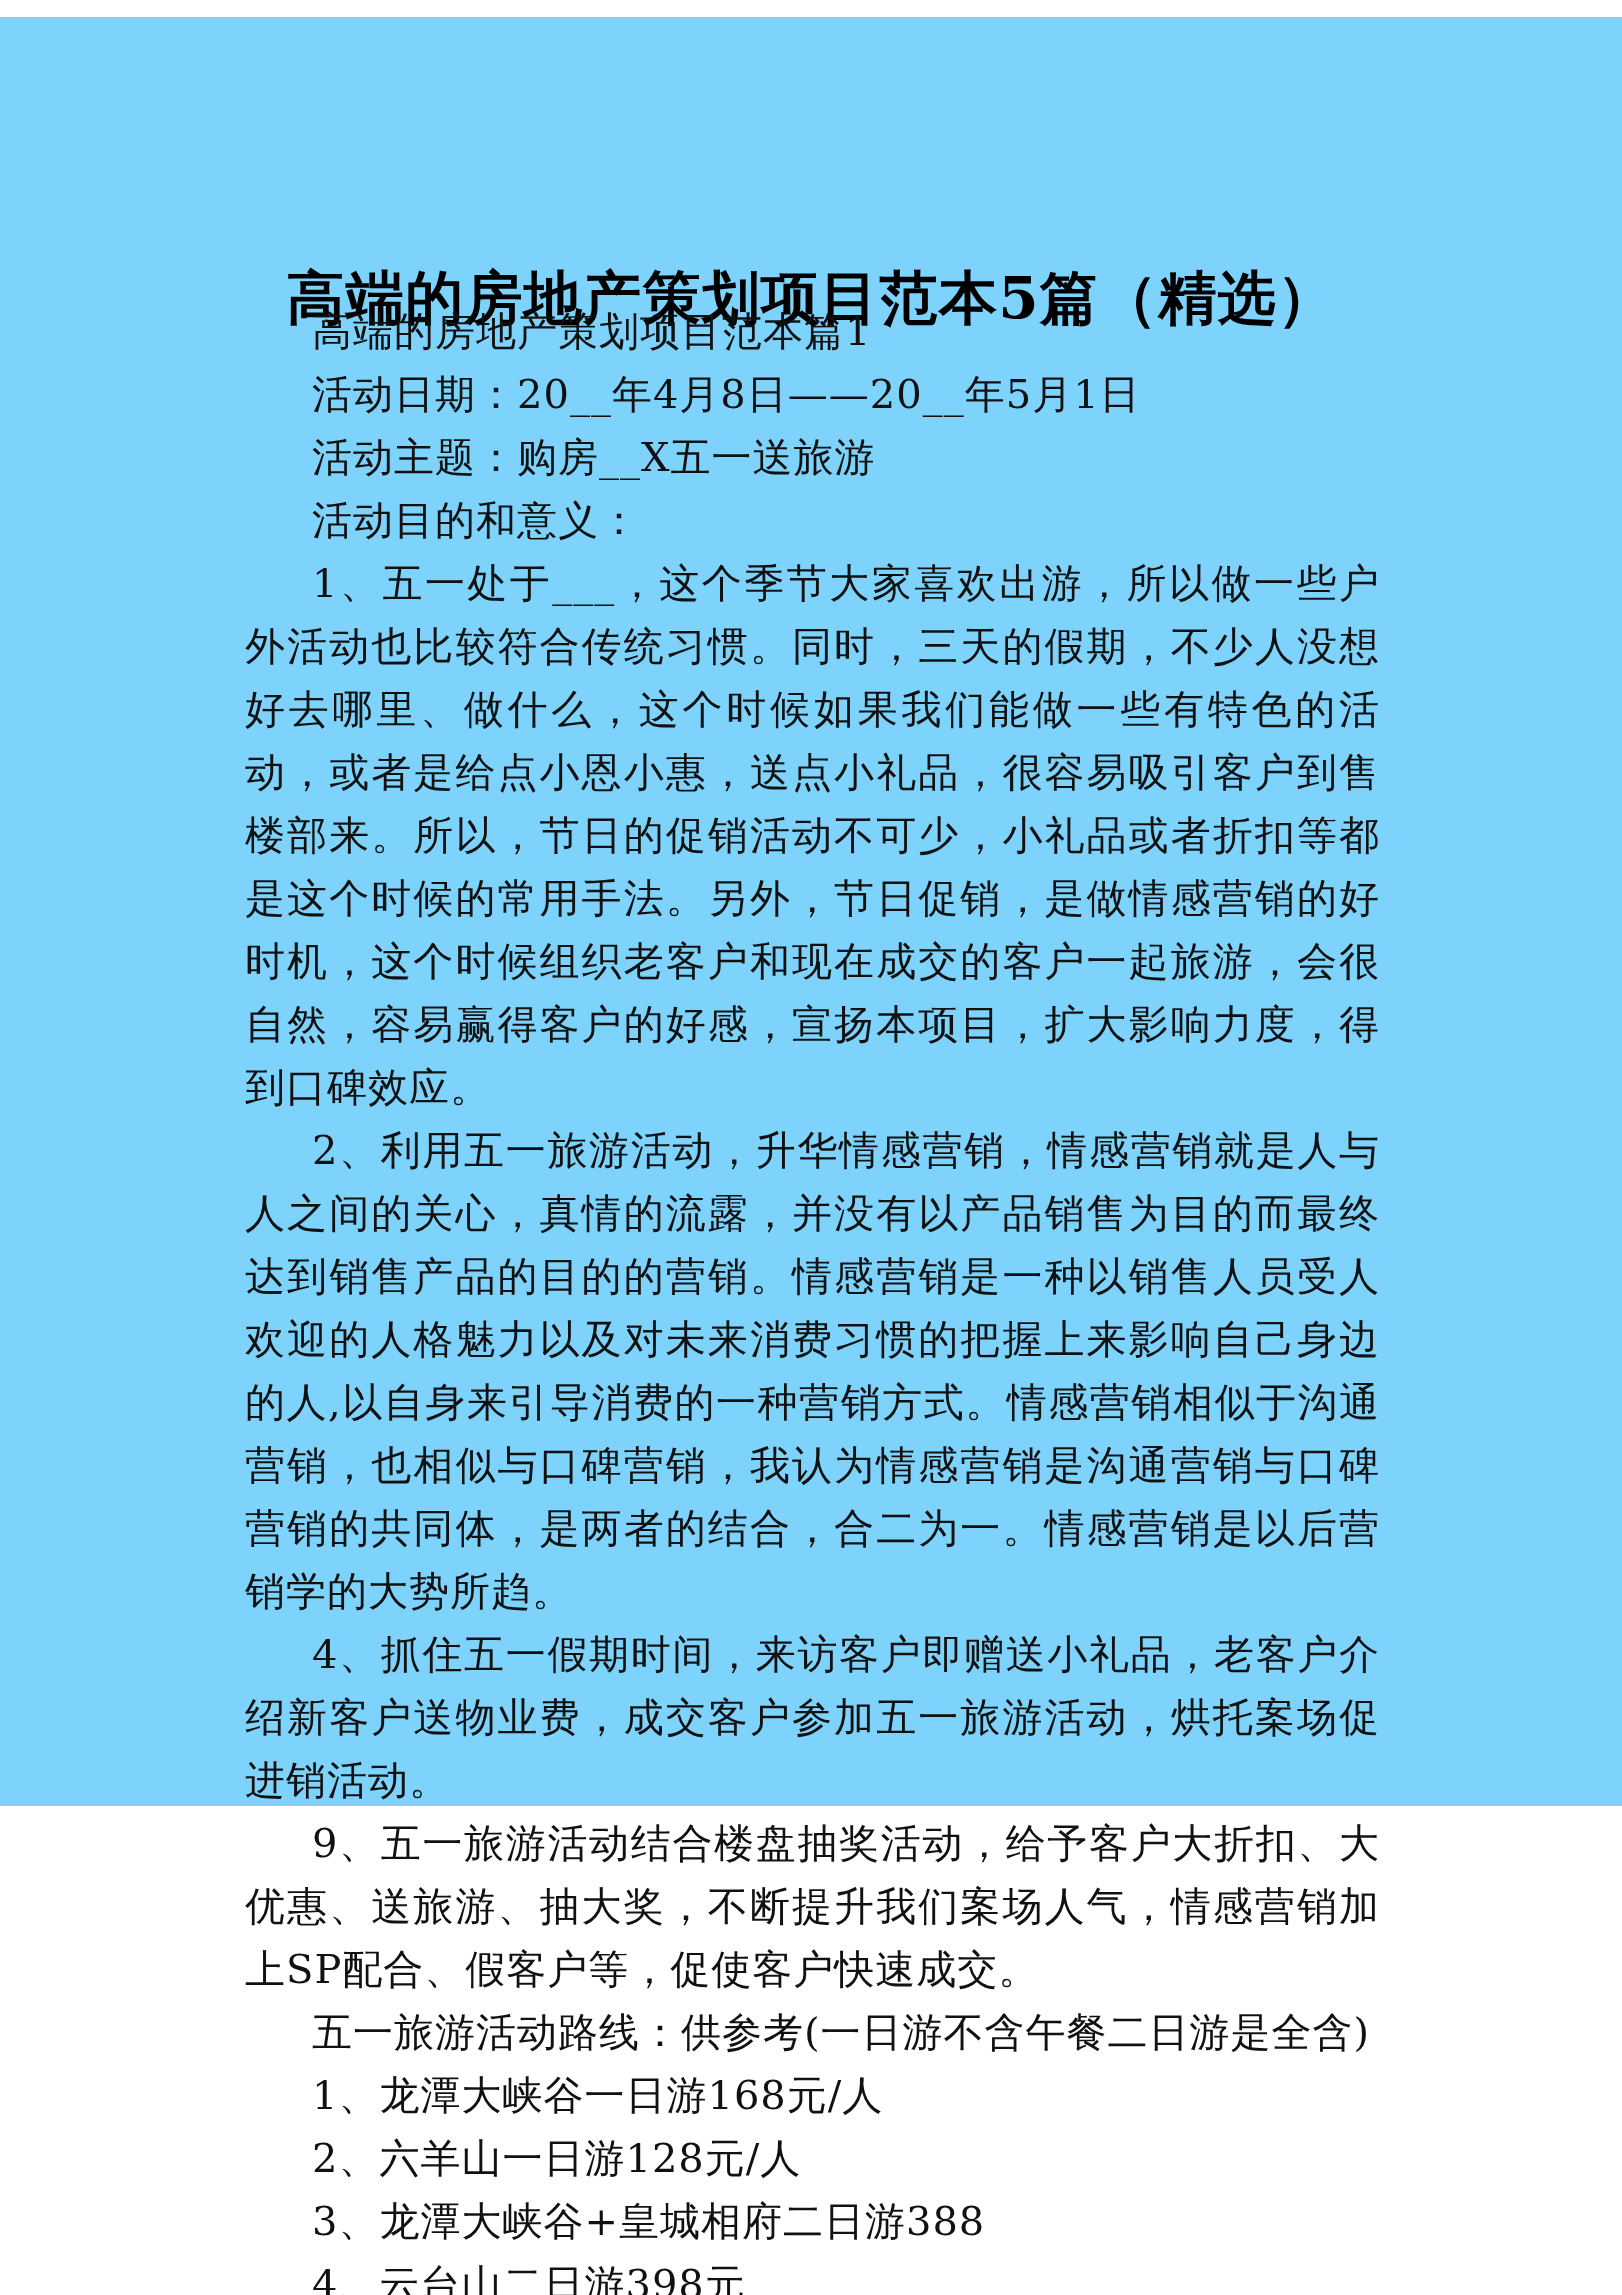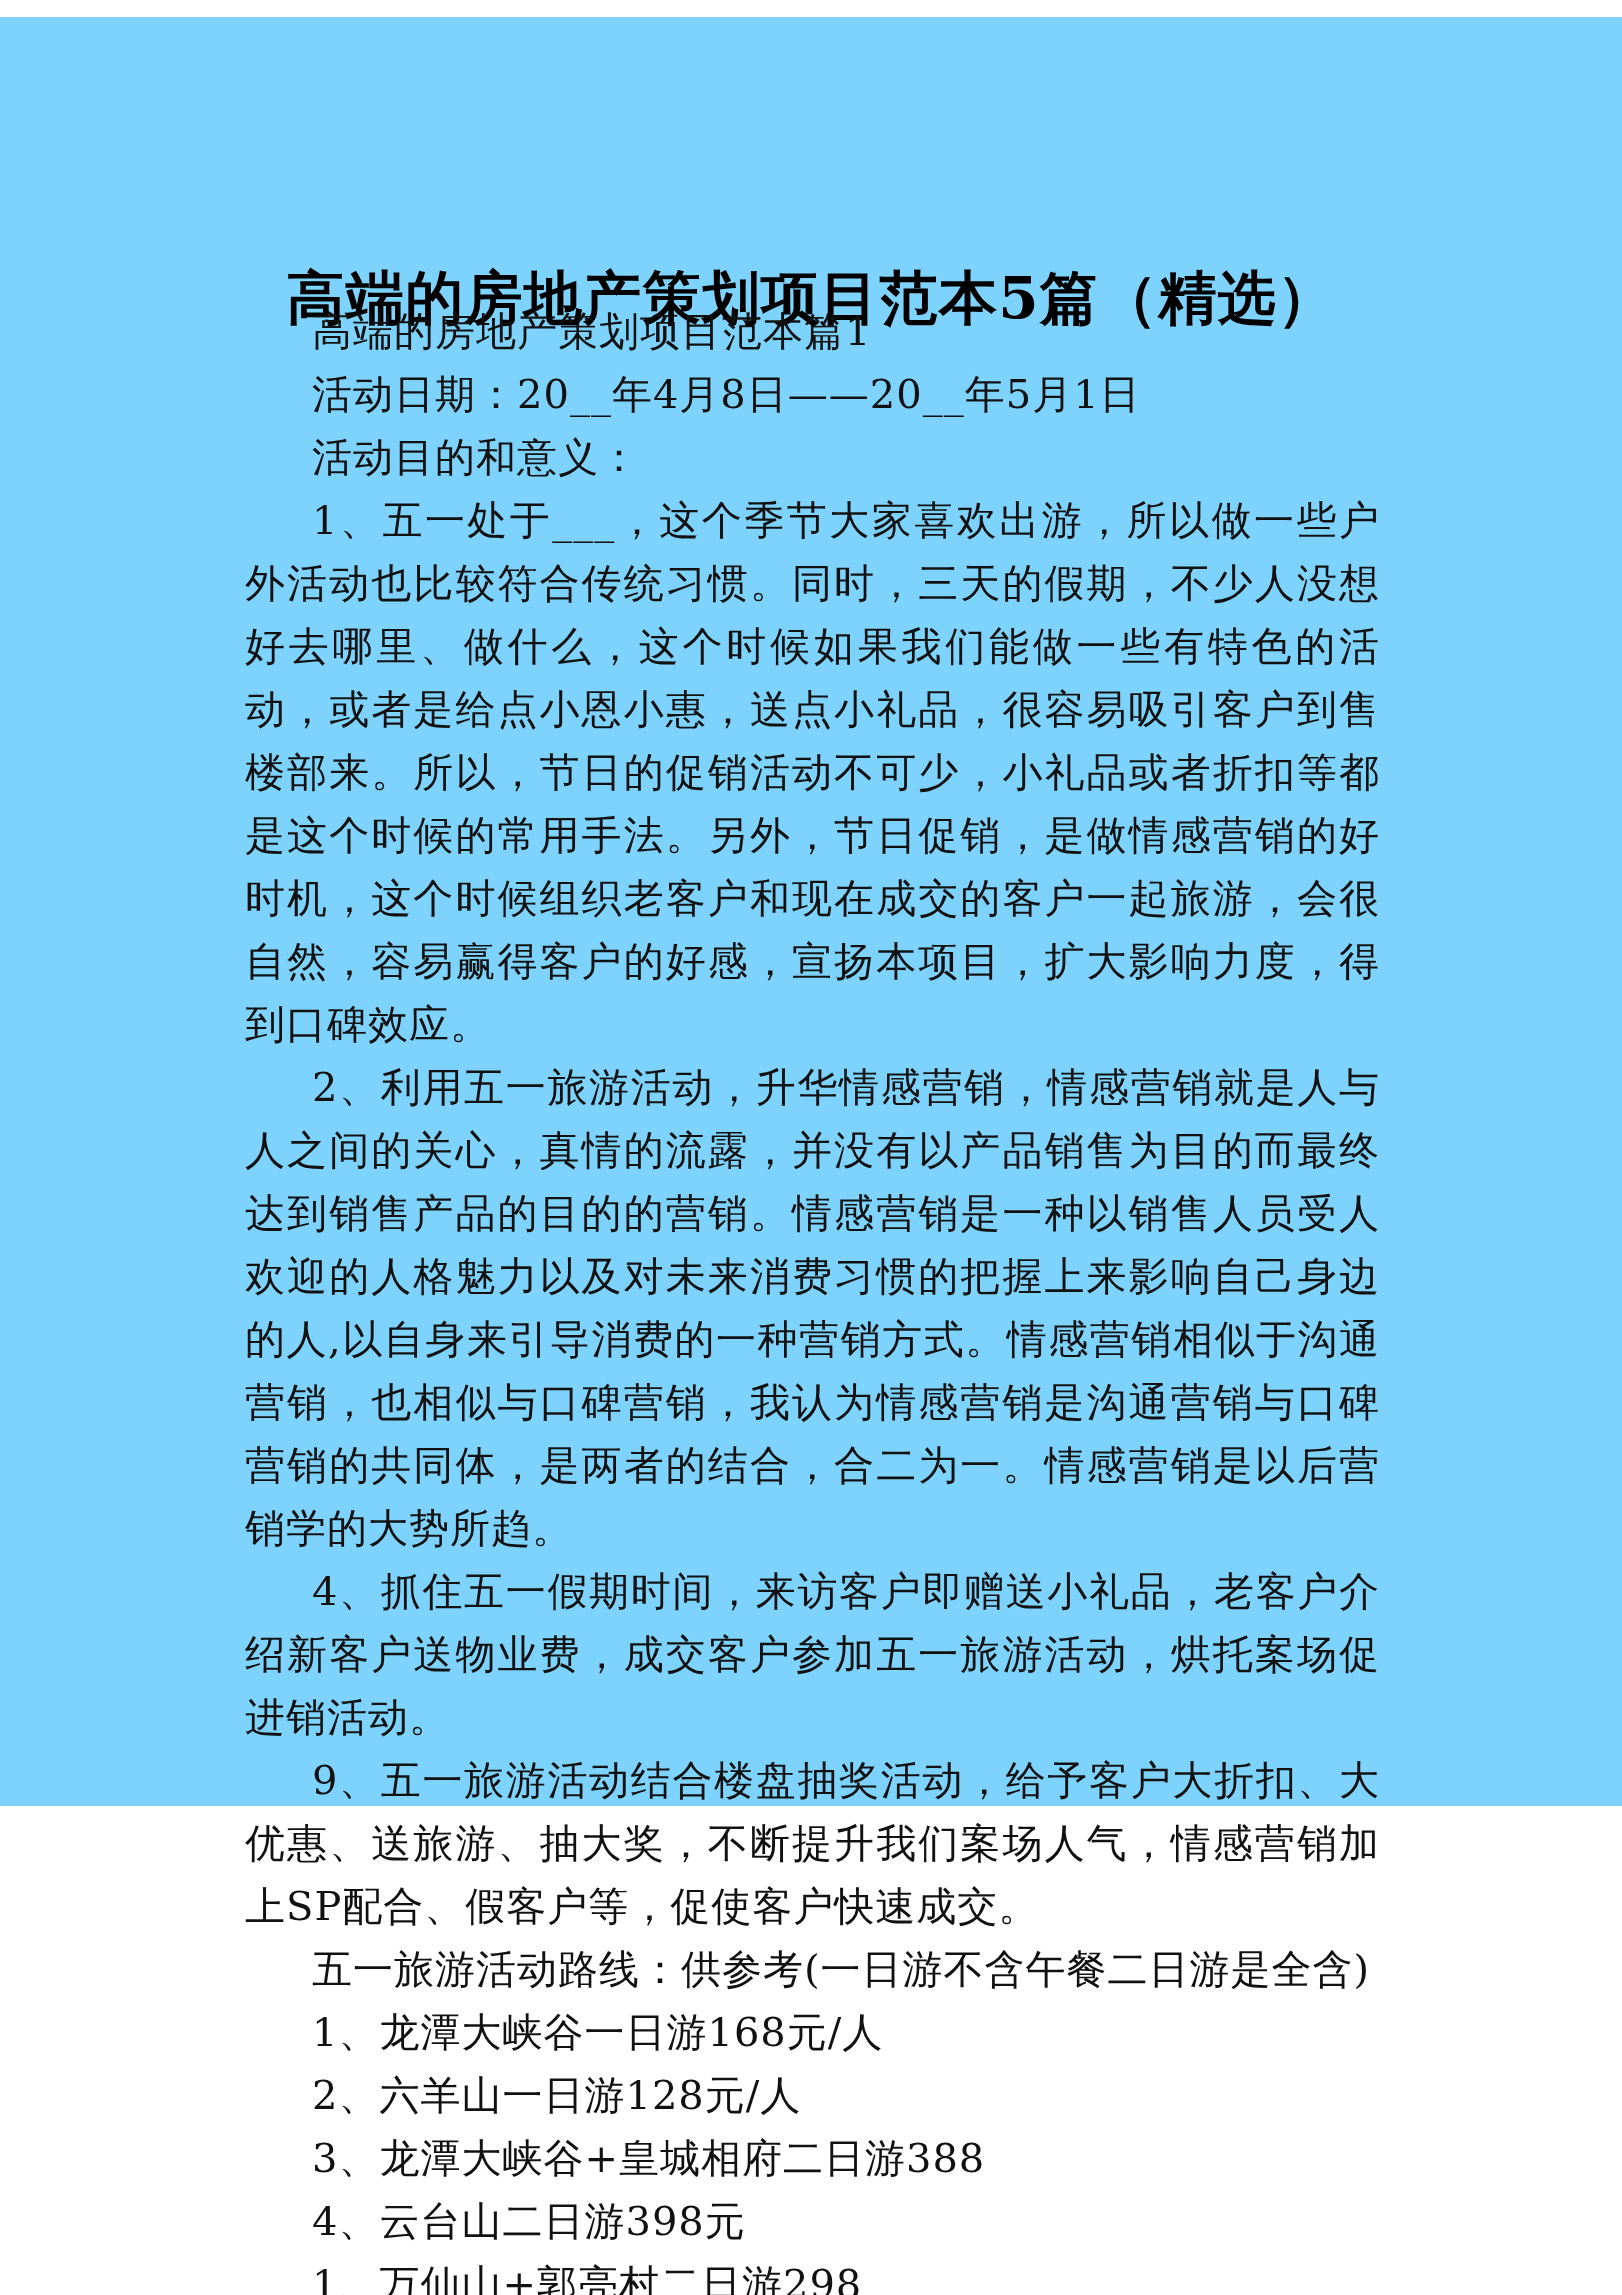--- a/index.html
+++ b/index.html
@@ -14,20 +14,21 @@
   .indent { text-indent: 67px; }
 </style>
 </head>
 <body>
 
 <div class="page">
   <h1 class="title">高端的房地产策划项目范本5篇（精选）</h1>
   <div class="body">
     <p class="p indent">高端的房地产策划项目范本篇1</p>
     <p class="p indent">活动日期：20__年4月8日——20__年5月1日</p>
+    <p class="p indent">活动主题：购房__X五一送旅游</p>
     <p class="p indent">活动目的和意义：</p>
     <p class="p indent">1、五一处于___，这个季节大家喜欢出游，所以做一些户外活动也比较符合传统习惯。同时，三天的假期，不少人没想好去哪里、做什么，这个时候如果我们能做一些有特色的活动，或者是给点小恩小惠，送点小礼品，很容易吸引客户到售楼部来。所以，节日的促销活动不可少，小礼品或者折扣等都是这个时候的常用手法。另外，节日促销，是做情感营销的好时机，这个时候组织老客户和现在成交的客户一起旅游，会很自然，容易赢得客户的好感，宣扬本项目，扩大影响力度，得到口碑效应。</p>
     <p class="p indent">2、利用五一旅游活动，升华情感营销，情感营销就是人与人之间的关心，真情的流露，并没有以产品销售为目的而最终达到销售产品的目的的营销。情感营销是一种以销售人员受人欢迎的人格魅力以及对未来消费习惯的把握上来影响自己身边的人,以自身来引导消费的一种营销方式。情感营销相似于沟通营销，也相似与口碑营销，我认为情感营销是沟通营销与口碑营销的共同体，是两者的结合，合二为一。情感营销是以后营销学的大势所趋。</p>
     <p class="p indent">4、抓住五一假期时间，来访客户即赠送小礼品，老客户介绍新客户送物业费，成交客户参加五一旅游活动，烘托案场促进销活动。</p>
     <p class="p indent">9、五一旅游活动结合楼盘抽奖活动，给予客户大折扣、大优惠、送旅游、抽大奖，不断提升我们案场人气，情感营销加上SP配合、假客户等，促使客户快速成交。</p>
     <p class="p indent">五一旅游活动路线：供参考(一日游不含午餐二日游是全含)</p>
     <p class="p indent">1、龙潭大峡谷一日游168元/人</p>
     <p class="p indent">2、六羊山一日游128元/人</p>
     <p class="p indent">3、龙潭大峡谷+皇城相府二日游388</p>
     <p class="p indent">4、云台山二日游398元</p>

